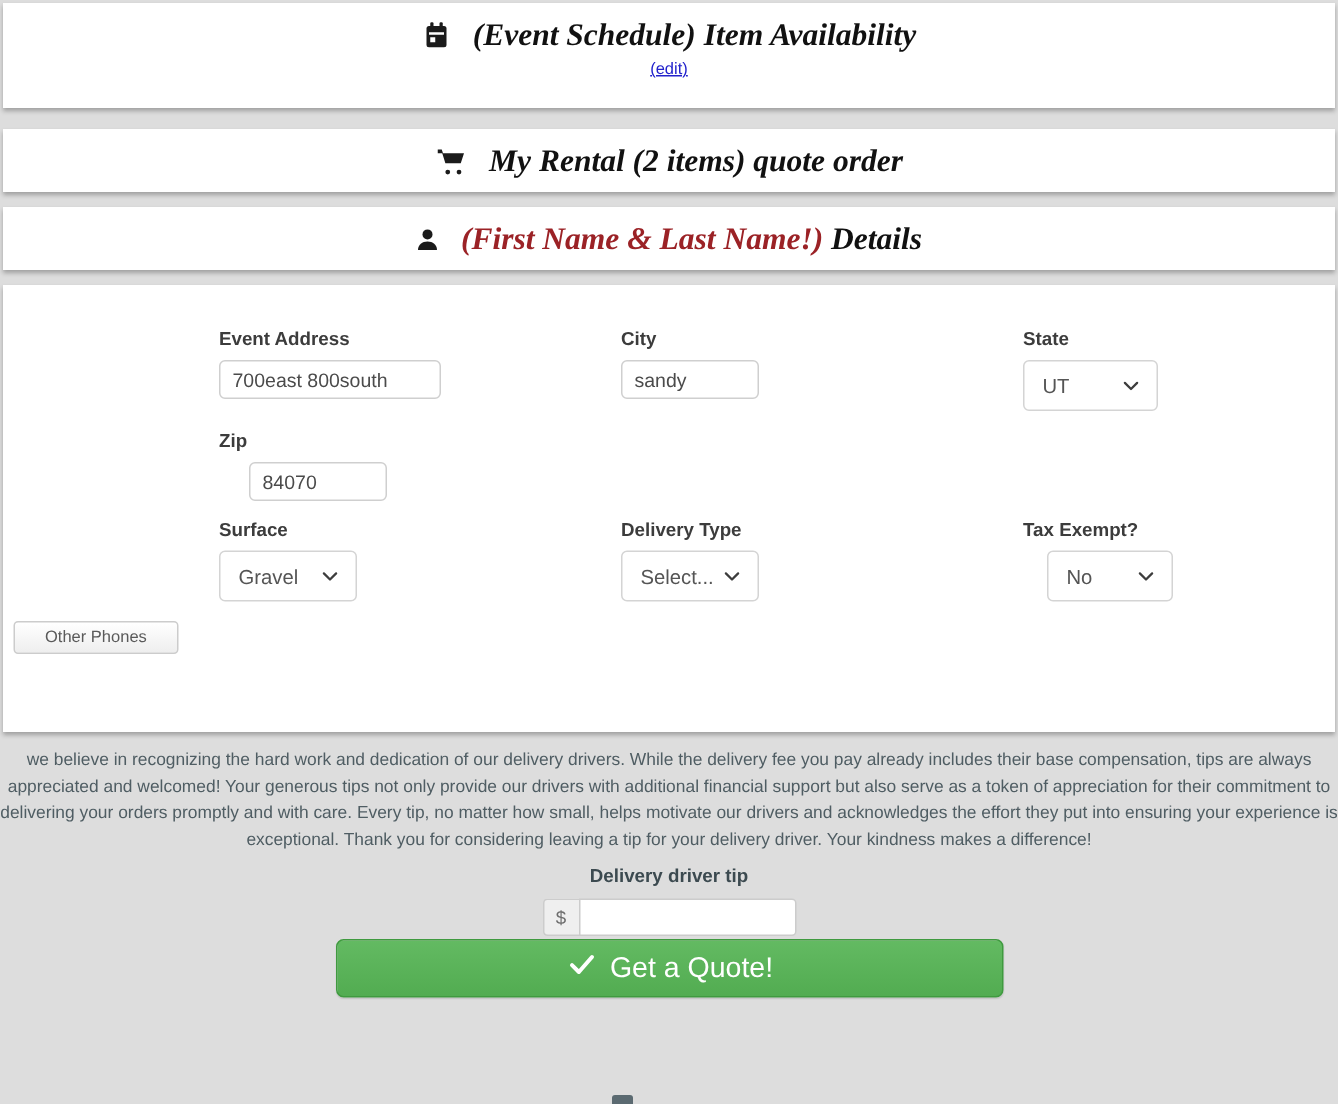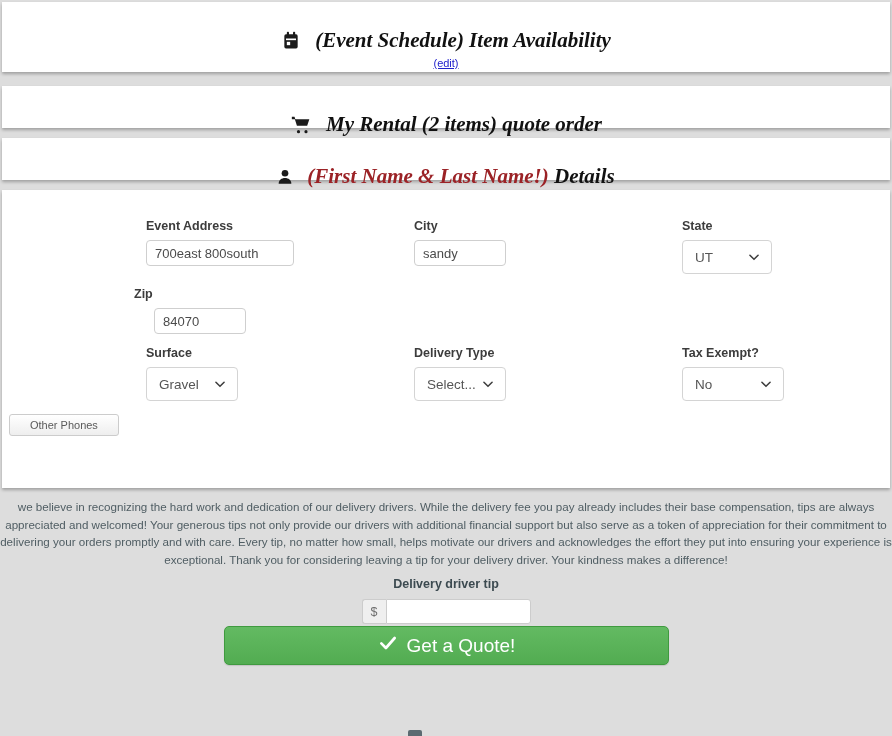--- a/index.html
+++ b/index.html
@@ -25,21 +25,21 @@
     left: 2px;
     width: 888px;
     background: #ffffff;
     border: 1px solid #ffffff;
     box-shadow: 0 2px 3px rgba(0,0,0,0.28);
   }
   .panel-head {
     display: flex;
     justify-content: center;
     gap: 14px;
-    padding-top: 25px;
+    padding-top: 8px;
   }
   .panel-title {
     font-family: "Liberation Serif", serif;
     font-weight: bold;
     font-style: italic;
     font-size: 21px;
     color: #111111;
     letter-spacing: 0px;
     white-space: nowrap;
   }
@@ -117,28 +117,28 @@
     height: 14px;
     color: #3d3d3d;
   }
 
   .f-address { left: 143px; top: 4px;  width: 124px; }
   .f-address .text-input { width: 148px; }
   .f-city    { left: 411px; top: 4px;  width: 92px; }
   .f-city .text-input { width: 92px; }
   .f-state   { left: 679px; top: 4px;  width: 90px; }
   .f-state .select-box { width: 90px; }
-  .f-zip     { left: 131px; top: 72px; width: 92px; }
+  .f-zip     { left: 143px; top: 72px; width: 92px; }
   .f-zip .text-input { width: 92px; margin-left: 20px; }
   .f-surface { left: 143px; top: 131px; width: 92px; }
   .f-surface .select-box { width: 92px; }
   .f-delivery{ left: 411px; top: 131px; width: 92px; }
   .f-delivery .select-box { width: 92px; }
   .f-tax     { left: 679px; top: 131px; width: 90px; }
-  .f-tax .select-box { width: 102px; }
+  .f-tax .select-box { width: 84px; margin-left: 16px; }
 
   .other-phones-btn {
     position: absolute;
     left: 6px;
     top: 199px;
     font-size: 11px;
     color: #5a5a5a;
     background: linear-gradient(to bottom, #ffffff, #eeeeee);
     border: 1px solid #cccccc;
     border-radius: 3px;

